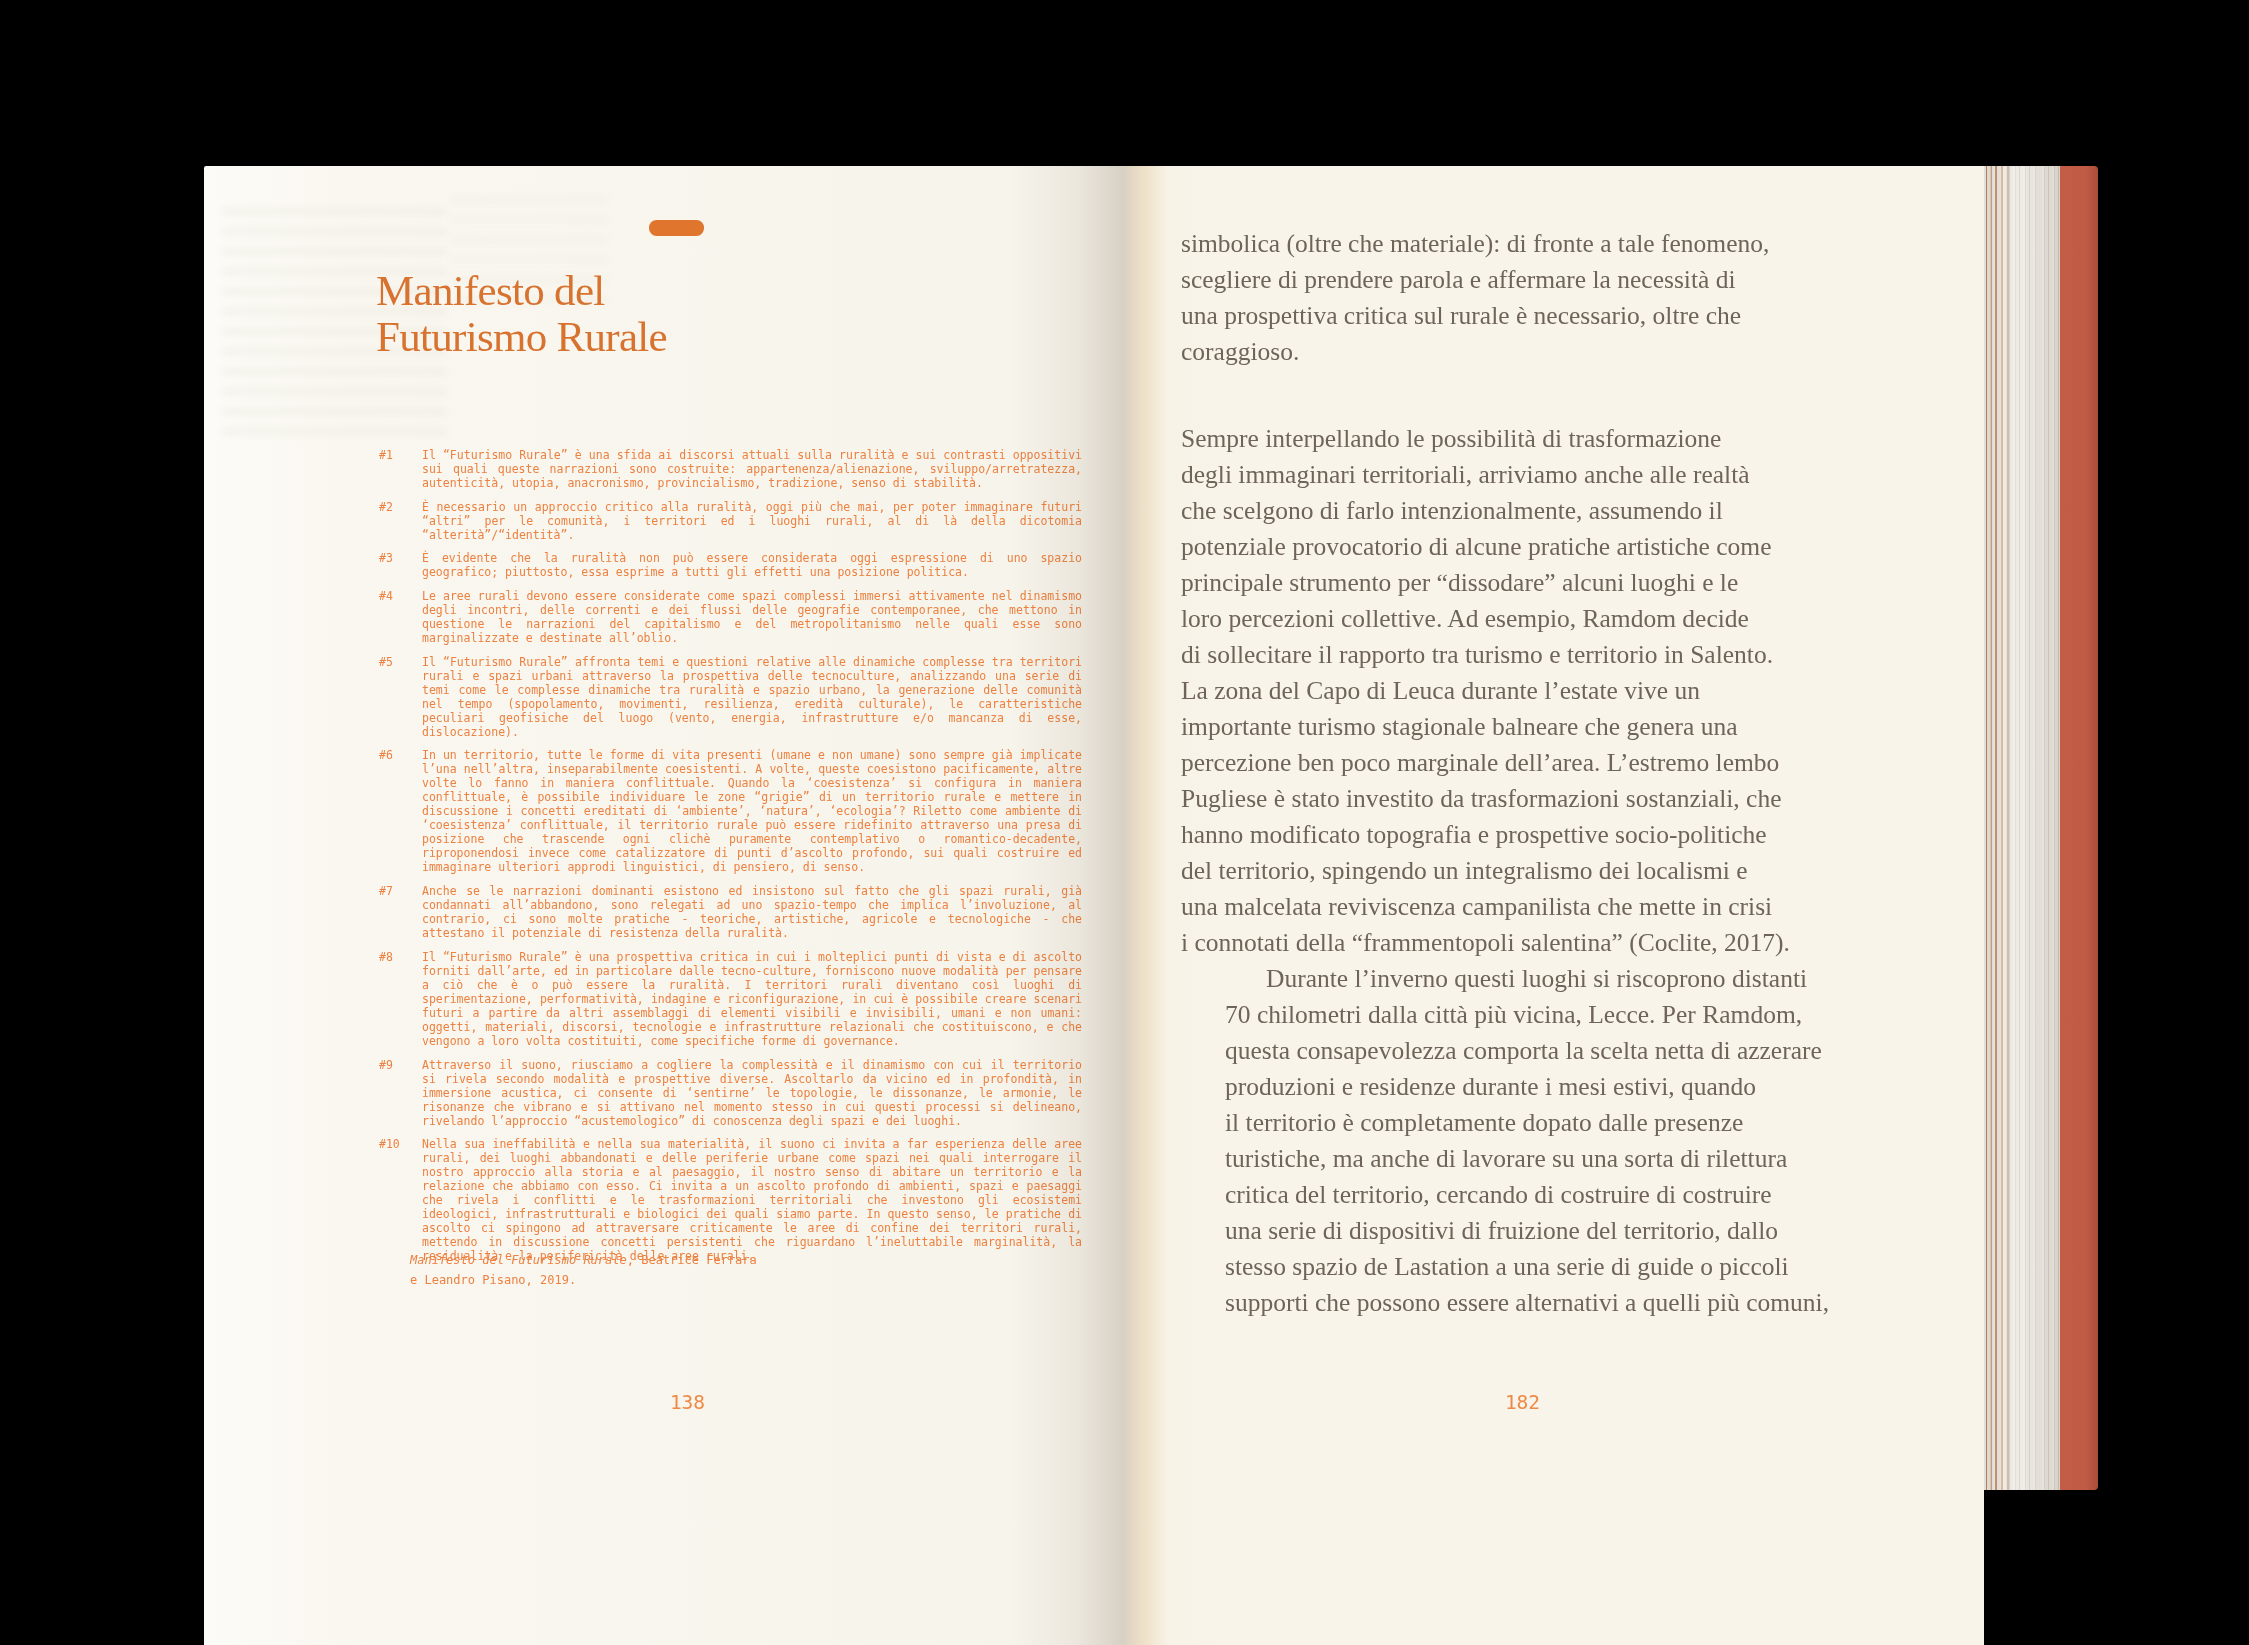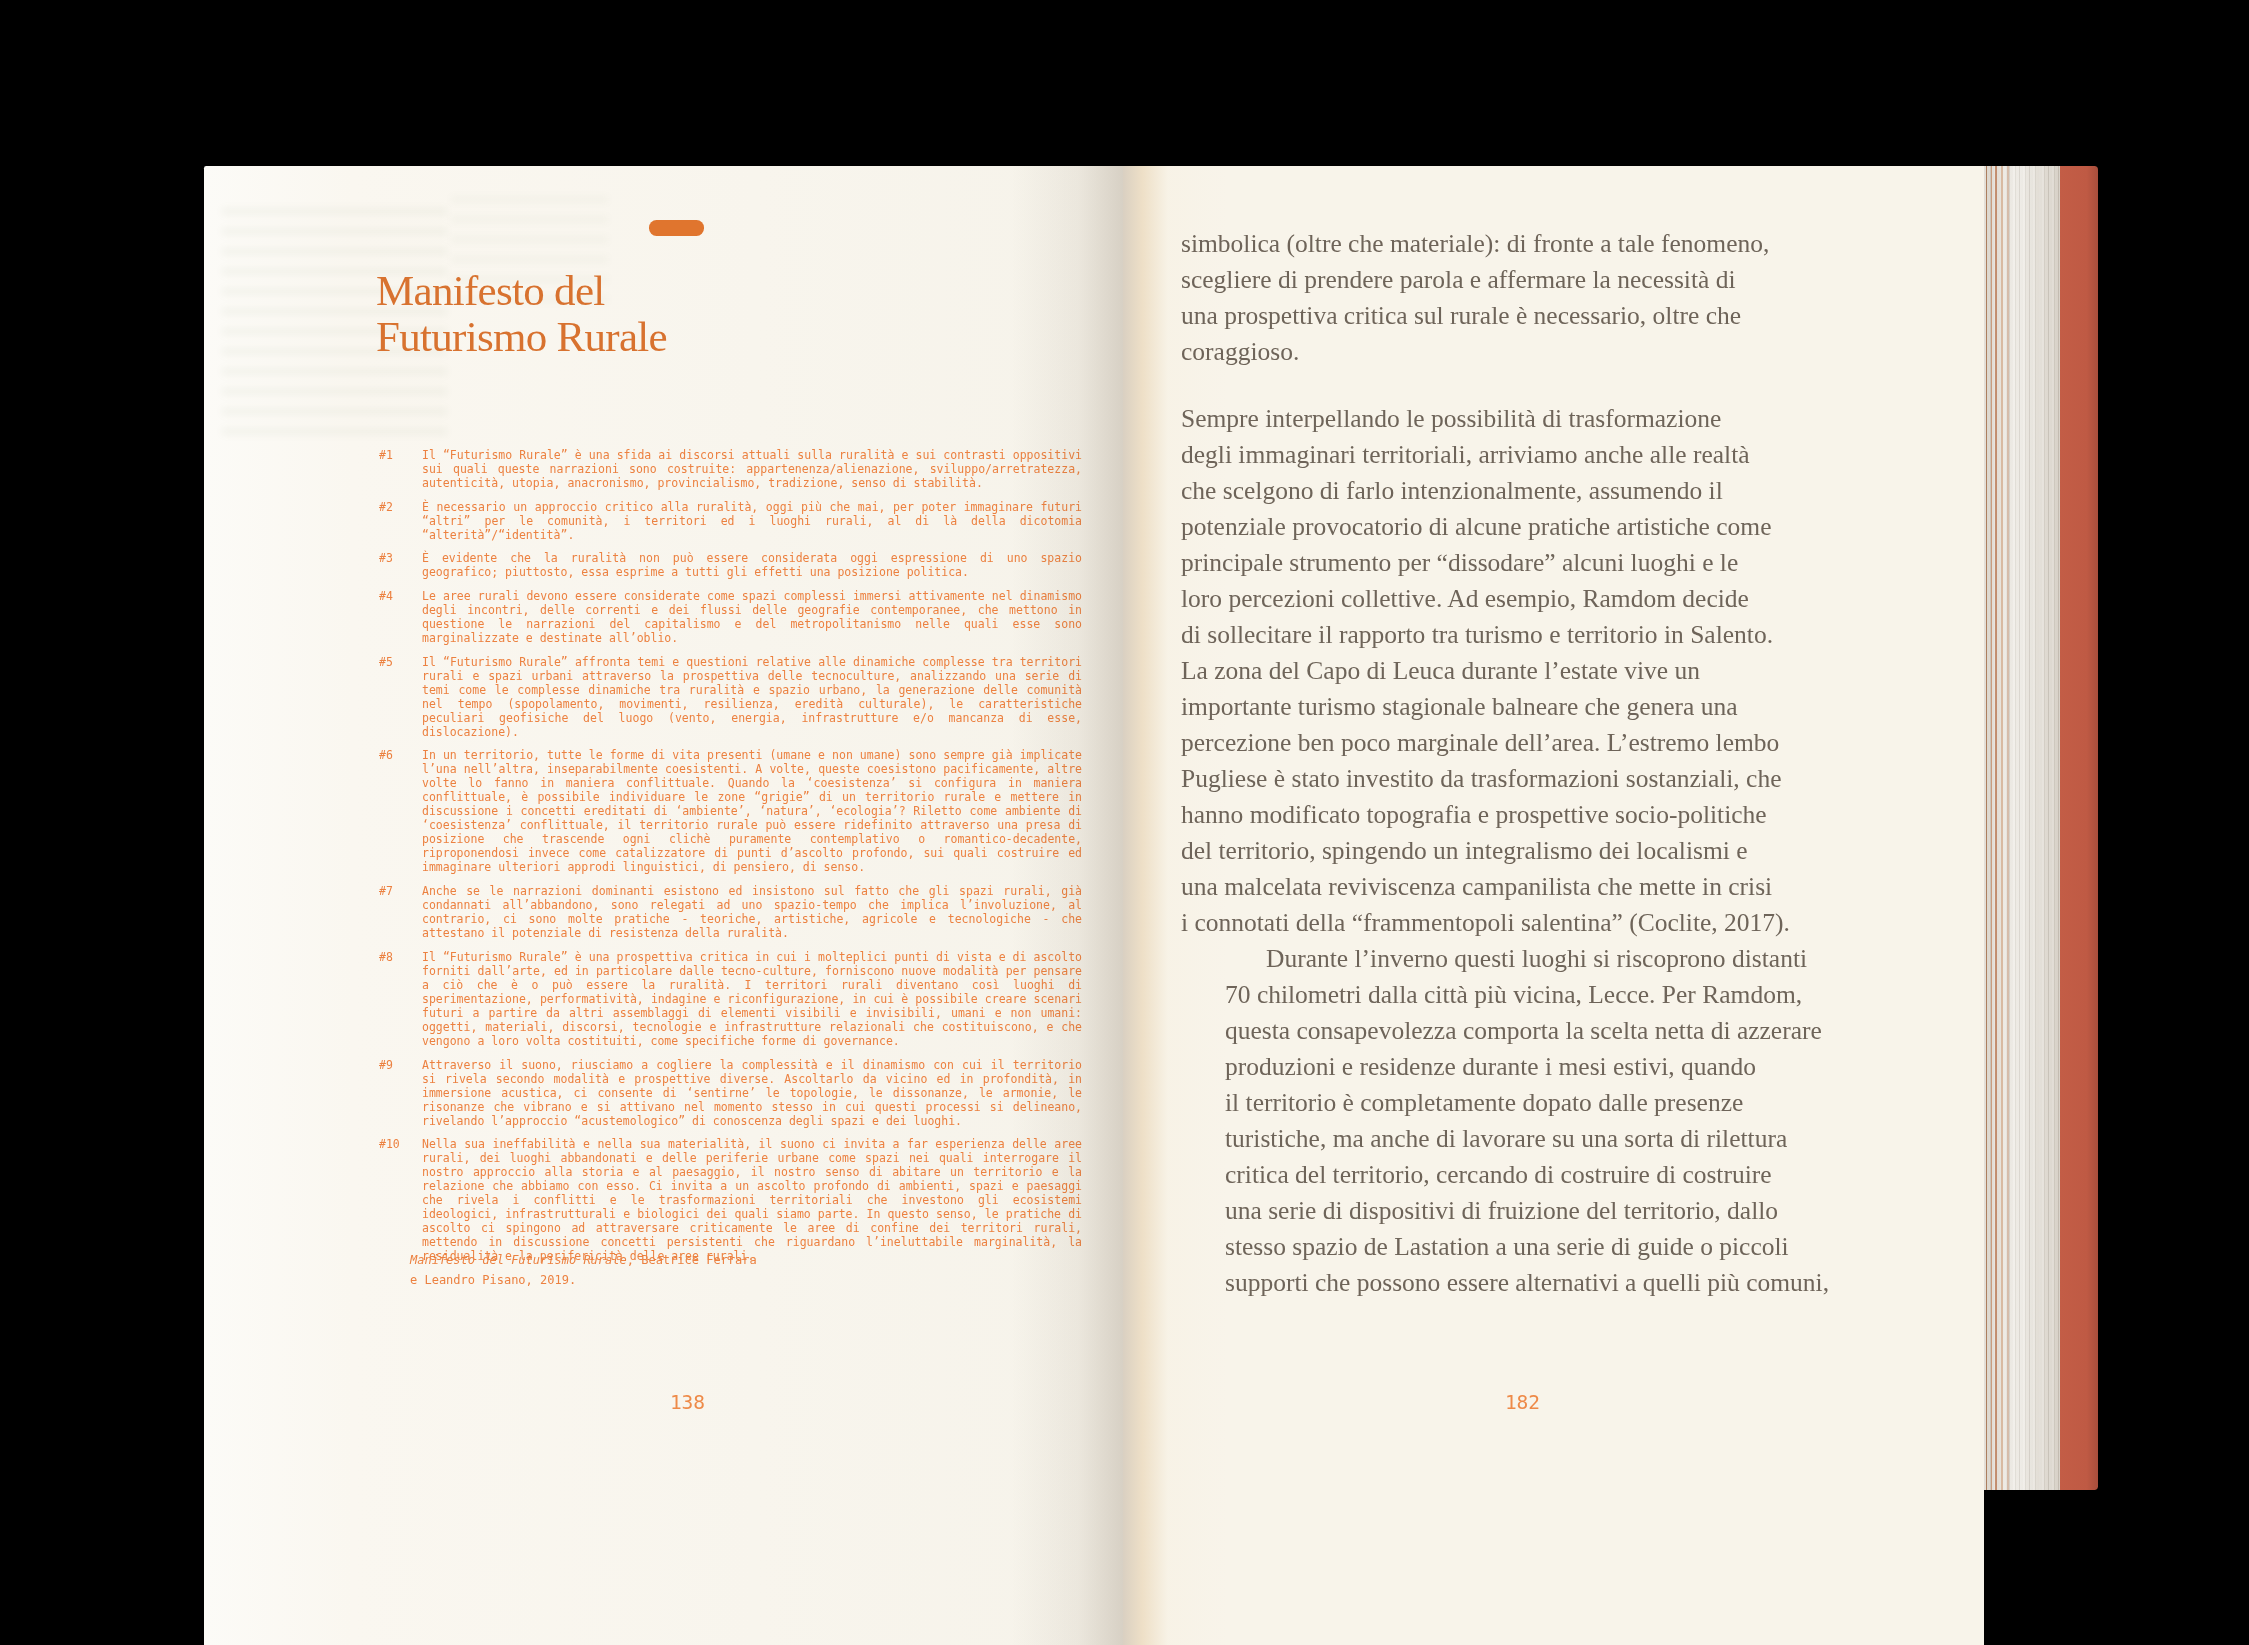--- a/index.html
+++ b/index.html
@@ -98,21 +98,21 @@
   }
   .pagenum-left  { left:420px; }
   .pagenum-right { left:336px; }
   
   .bodytext {
     position:absolute; left:58px; top:60px; width:810px;
     font-family:"Liberation Serif", serif; font-size:25.5px; line-height:36px;
     color:var(--ink,#6e6459);
   }
   .bodytext p { margin:0; white-space:pre-line; }
-  .bodytext p.gap { margin-top:31px; }
+  .bodytext p.gap { margin-top:51px; }
   .bodytext p.indent { text-indent:41px;margin-left:44px; }
 </style>
 </head>
 <body>
 
 <div class="stage">
   <div class="book">
 
     <div class="page page-left">
       <div class="ghost"></div>

